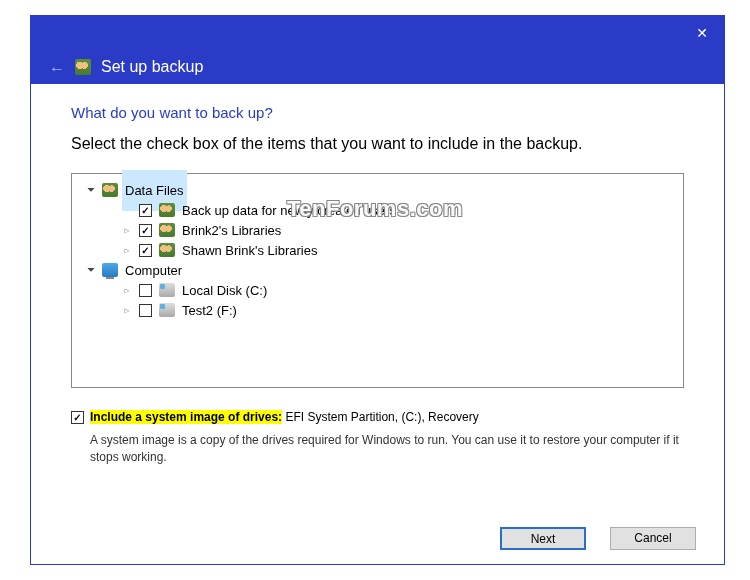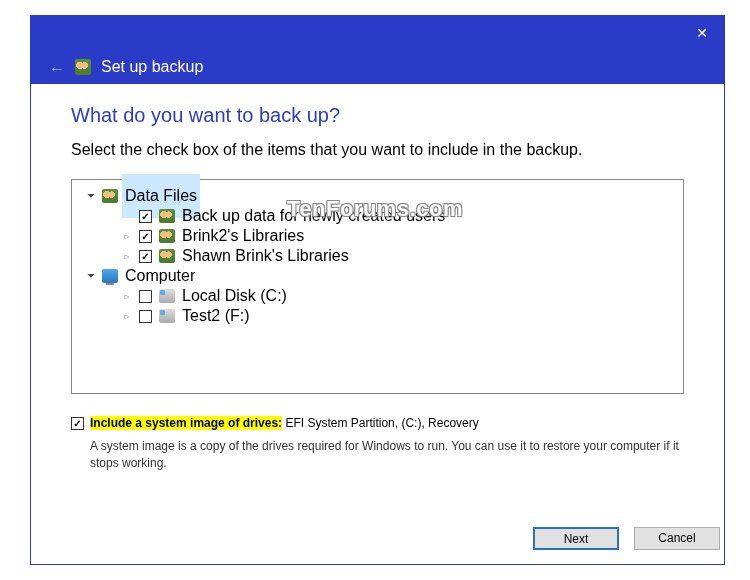--- a/index.html
+++ b/index.html
@@ -57,21 +57,21 @@
     }
     .header-title {
       color: #fff;
       font-size: 16px;
     }
     .content {
       padding: 20px 40px 10px 40px;
     }
     .heading {
       color: #2a3cc7;
-      font-size: 20px;
+      font-size: 15px;
       font-weight: 400;
       margin-bottom: 14px;
     }
     .subtext {
       font-size: 16px;
       color: #000;
       margin-bottom: 20px;
     }
     .tree-box {
       border: 1px solid #888;
@@ -149,21 +149,21 @@
       content: "";
       position: absolute;
       top: 1px;
       left: 1px;
       width: 5px;
       height: 5px;
       background: #5bb0e8;
       border-radius: 1px;
     }
     .node-label {
-      font-size: 16px;
+      font-size: 13px;
       padding: 13px 3px;
     }
     .node-label.selected {
       background: #cce8ff;
     }
     .node-label.bold {
       font-weight: normal;
     }
     .sys-image-row {
       display: flex;
@@ -193,23 +193,23 @@
     }
     .sys-note {
       font-size: 12px;
       color: #333;
       margin-left: 19px;
       line-height: 1.4;
     }
     .button-bar {
       position: absolute;
       bottom: 14px;
-      right: 4px;
-      display: flex;
-      gap: 15px;
+      right: 28px;
+      display: flex;
+      gap: 24px;
       border-radius: 9px;
     }
     .btn {
       width: 86px;
       height: 23px;
       font-size: 12px;
       border: 1px solid #adadad;
       background: #e1e1e1;
       cursor: pointer;
       text-align: center;

